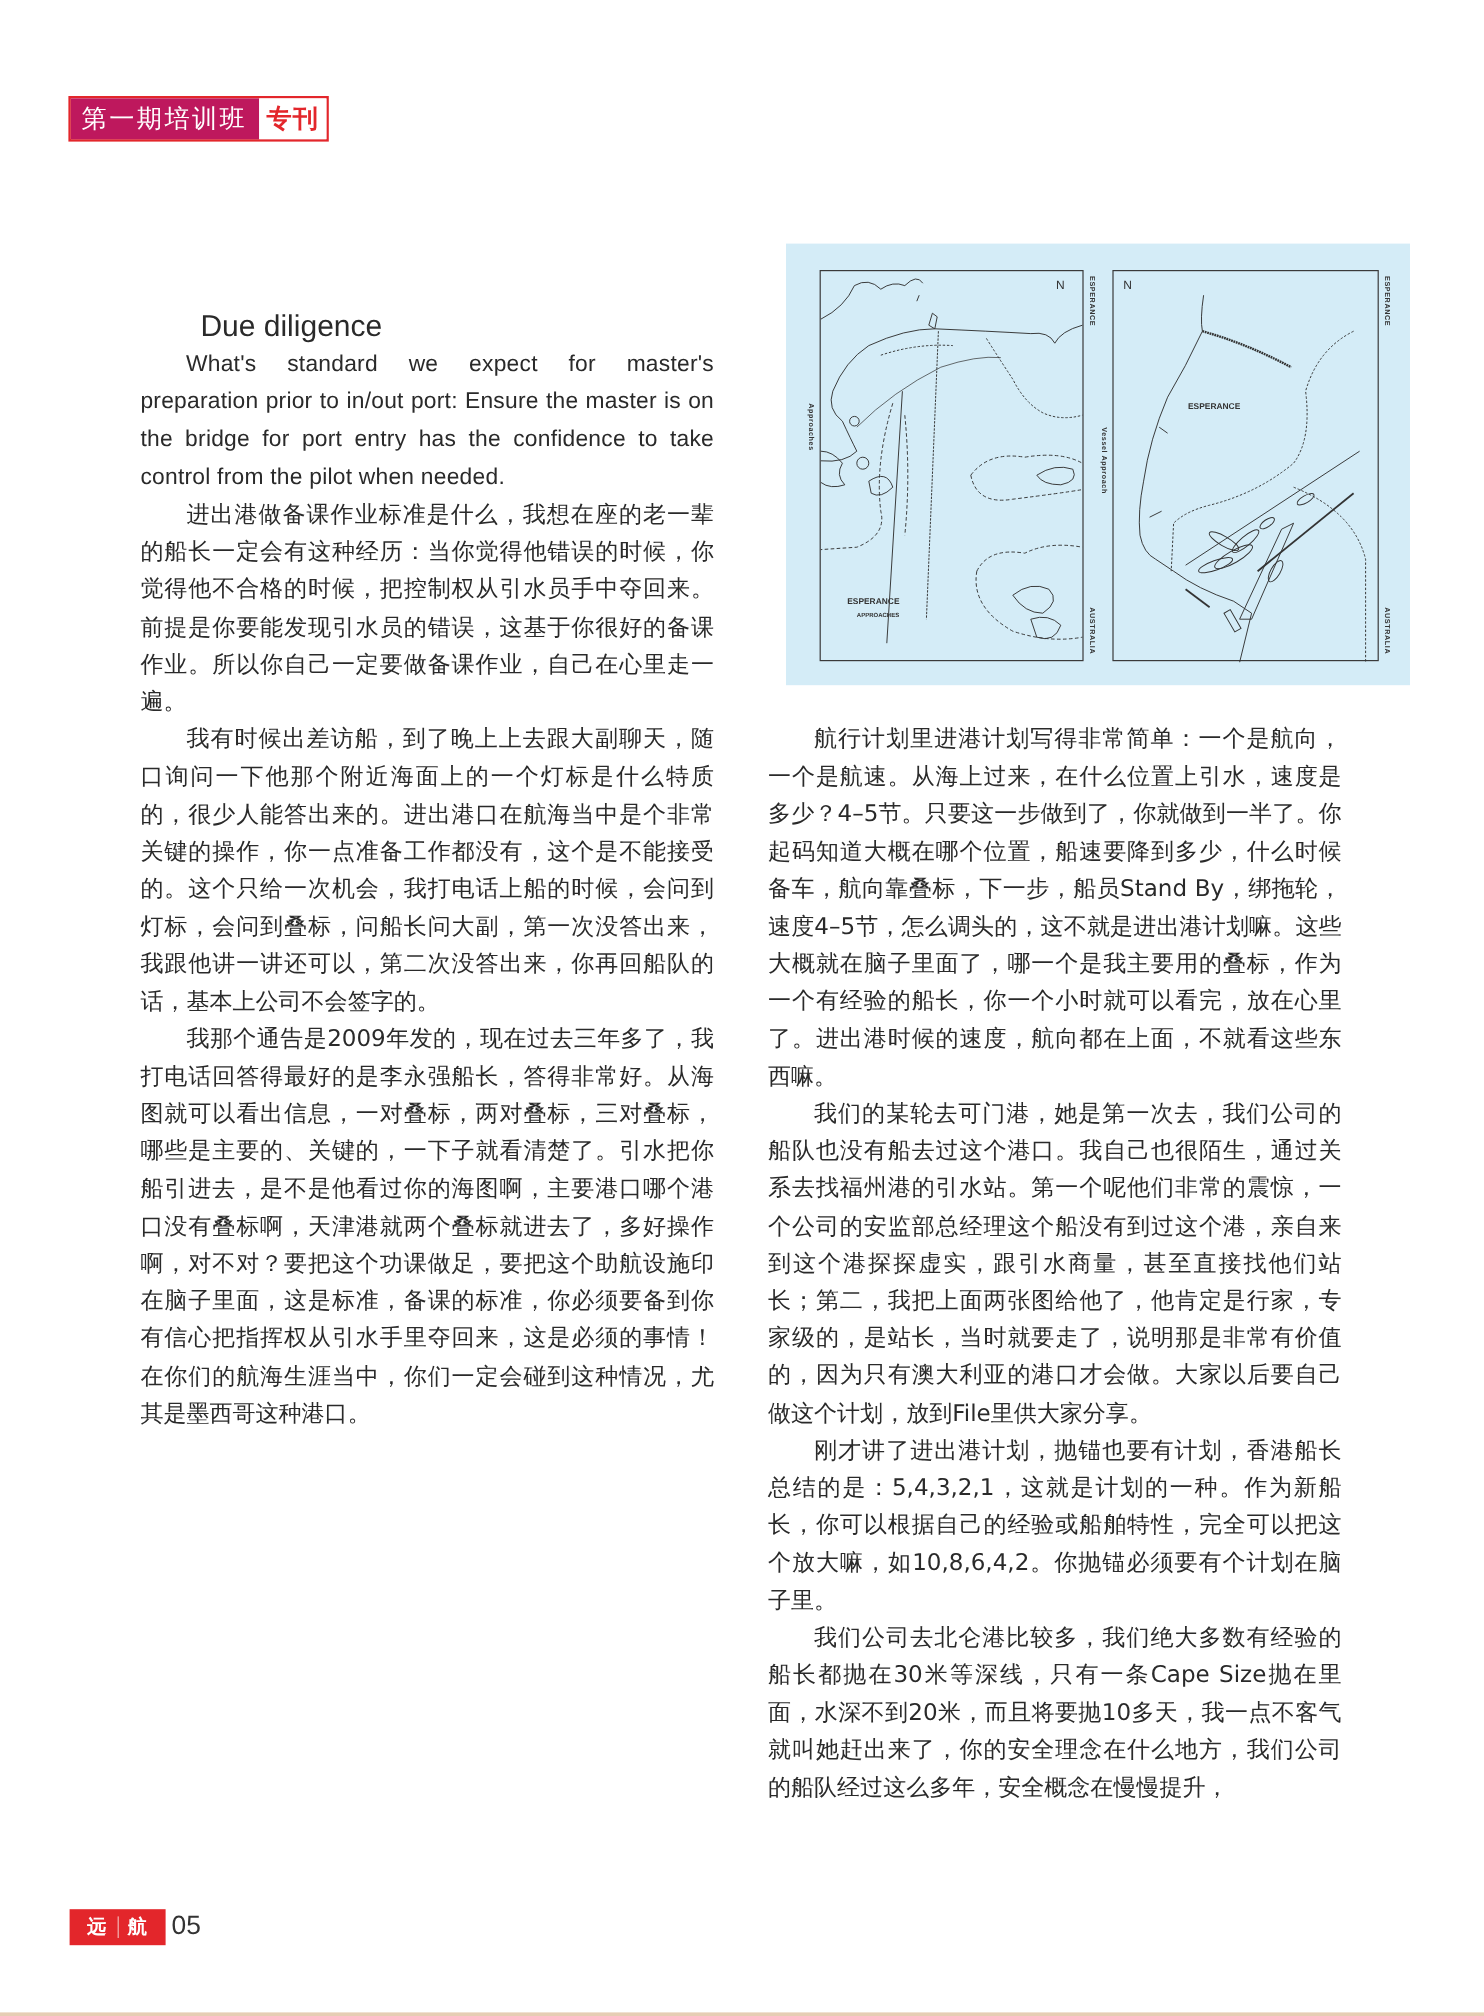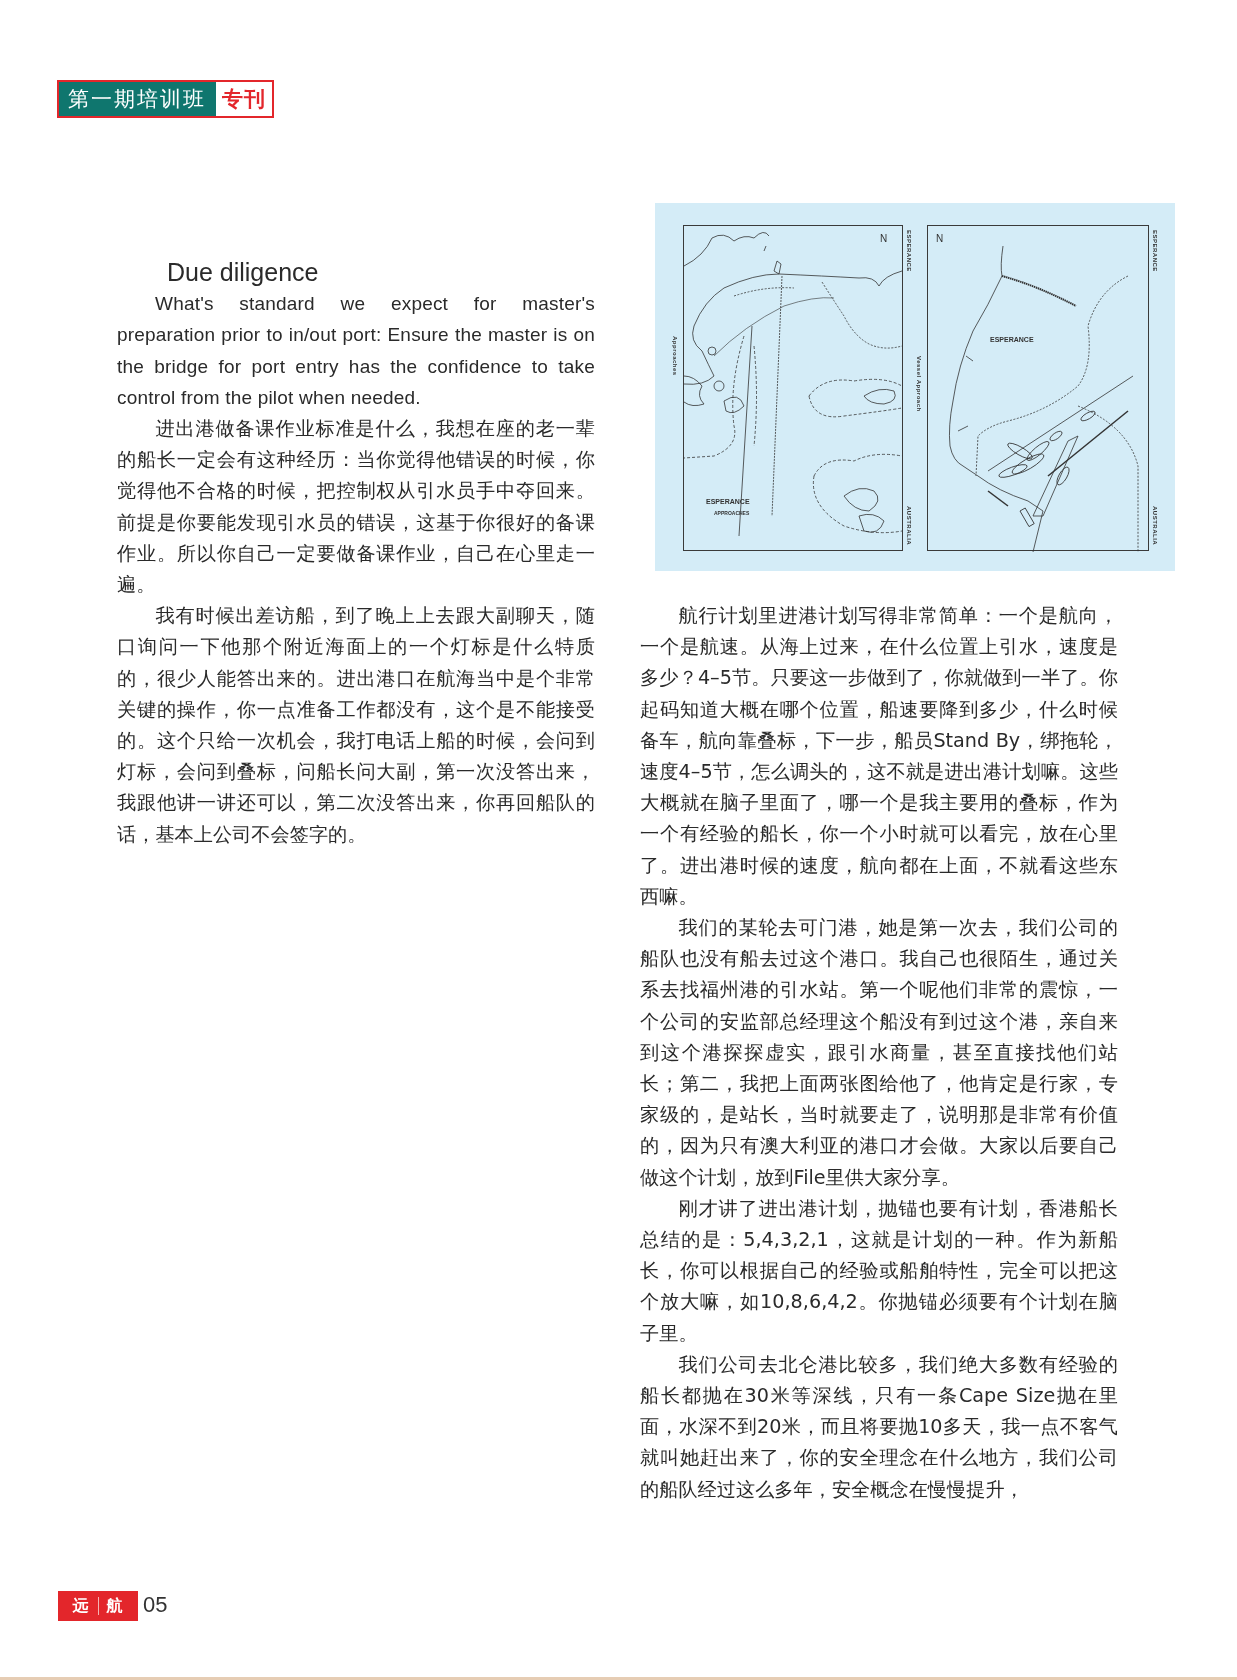--- a/index.html
+++ b/index.html
@@ -7,21 +7,21 @@
     width: 1237px; height: 1680px; position: relative; overflow: hidden;
     background: #ffffff;
     font-family: "DejaVu Sans", "Liberation Sans", sans-serif;
     color: #2a2a2a;
   }
   .header-tag {
     position: absolute; left: 57px; top: 80px; height: 38px;
     display: flex; border: 2px solid #e3262b; box-sizing: border-box;
   }
   .header-tag .main {
-    background: #0f766e; color: #fff; font-size: 21px; line-height: 34px;
+    background: #be185d; color: #fff; font-size: 21px; line-height: 34px;
     padding: 0 10px 0 9px; letter-spacing: 2px;
   }
   .header-tag .sub {
     background: #fff; color: #e3262b; font-size: 21px; font-weight: bold;
     line-height: 34px; padding: 0 6px; letter-spacing: 1px;
   }
   .col {
     position: absolute; width: 478px; font-size: 19.2px; line-height: 31.2px;
     text-align: justify; text-justify: inter-character;
   }
@@ -74,20 +74,21 @@
 <div class="header-tag">
   <span class="main">第一期培训班</span>
   <span class="sub">专刊</span>
 </div>
 
 <div id="left-col" class="col">
   <p class="heading">Due diligence</p>
   <p class="en">What's standard we expect for master's preparation prior to in/out port:  Ensure the master is on the bridge for port entry has the confidence to take control from the pilot when needed.</p>
   <p>进出港做备课作业标准是什么，我想在座的老一辈的船长一定会有这种经历：当你觉得他错误的时候，你觉得他不合格的时候，把控制权从引水员手中夺回来。前提是你要能发现引水员的错误，这基于你很好的备课作业。所以你自己一定要做备课作业，自己在心里走一遍。</p>
   <p>我有时候出差访船，到了晚上上去跟大副聊天，随口询问一下他那个附近海面上的一个灯标是什么特质的，很少人能答出来的。进出港口在航海当中是个非常关键的操作，你一点准备工作都没有，这个是不能接受的。这个只给一次机会，我打电话上船的时候，会问到灯标，会问到叠标，问船长问大副，第一次没答出来，我跟他讲一讲还可以，第二次没答出来，你再回船队的话，基本上公司不会签字的。</p>
+  <p>我那个通告是2009年发的，现在过去三年多了，我打电话回答得最好的是李永强船长，答得非常好。从海图就可以看出信息，一对叠标，两对叠标，三对叠标，哪些是主要的、关键的，一下子就看清楚了。引水把你船引进去，是不是他看过你的海图啊，主要港口哪个港口没有叠标啊，天津港就两个叠标就进去了，多好操作啊，对不对？要把这个功课做足，要把这个助航设施印在脑子里面，这是标准，备课的标准，你必须要备到你有信心把指挥权从引水手里夺回来，这是必须的事情！在你们的航海生涯当中，你们一定会碰到这种情况，尤其是墨西哥这种港口。</p>
 </div>
 
 <div class="figure">
 
   <div class="map m1">
     <svg width="220" height="326" viewBox="0 0 220 326">
       <g fill="none" stroke="#333" stroke-width="0.8">
         <path d="M0 40 Q20 30 28 12 Q40 5 50 15 Q60 8 70 12 Q80 2 85 10"></path>
         <path d="M10 100 Q20 75 40 62 Q70 48 95 48 Q140 50 175 52 Q190 50 195 60 Q200 50 218 45"></path>
         <path d="M10 100 Q5 115 18 125 Q25 140 30 150 Q20 160 0 158"></path>

